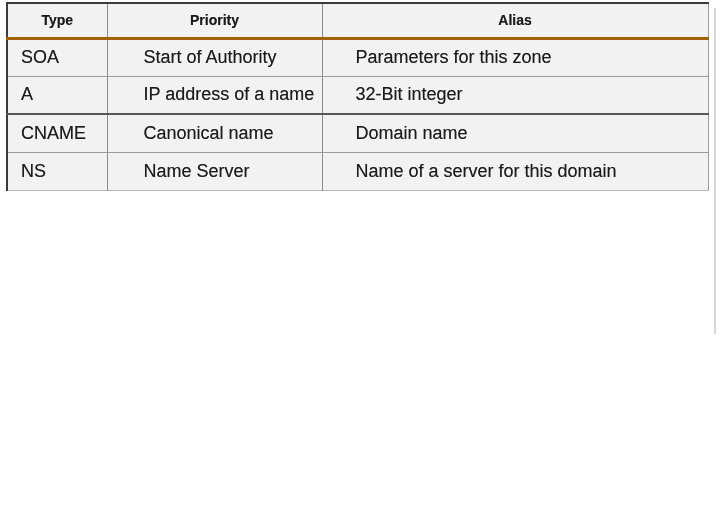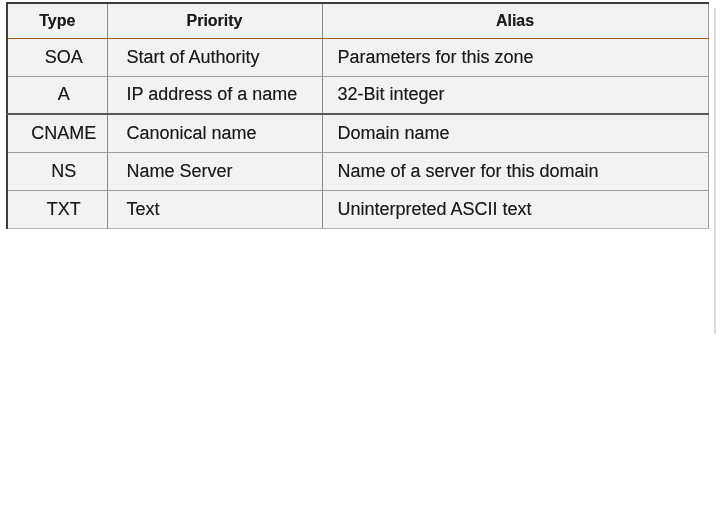--- a/index.html
+++ b/index.html
@@ -26,40 +26,40 @@
     border-left: 2px solid #3c3c3c;
     border-right: 1px solid #9a9a9a;
     border-bottom: 1px solid #b5b5b5;
     text-shadow: 0 0 0.6px rgba(35,35,35,0.55);
   }
   col.c-type    { width: 100px; }
   col.c-meaning { width: 215px; }
   col.c-value   { width: 386px; }
   th {
     height: 35px;
-    font-size: 16px;
+    font-size: 14px;
     font-weight: bold;
     text-align: center;
     vertical-align: middle;
-    border-bottom: 1px solid #a16207;
+    border-bottom: 3px solid #a16207;
   }
   td {
     height: 38px;
     font-size: 18px;
     font-weight: normal;
     text-align: left;
     vertical-align: middle;
     border-bottom: 1px solid #9c9c9c;
     white-space: nowrap;
     overflow: hidden;
   }
   th + th, td + td { border-left: 1px solid #8a8a8a; }
-  td.cell-type    { padding-left: 13px; text-align: center; }
-  td.cell-meaning { padding-left: 19px; }
-  td.cell-value   { padding-left: 15px; }
+  td.cell-type    { padding-left: 13px; }
+  td.cell-meaning { padding-left: 36px; }
+  td.cell-value   { padding-left: 33px; }
   tr.thick-bottom td { border-bottom: 2px solid #565656; }
   tbody tr:last-child td { border-bottom: none; }
   .scan-edge {
     position: absolute;
     left: 714px; top: 8px;
     width: 2px; height: 326px;
     background: #d9d9d9;
   }
 </style>
 </head>
@@ -94,23 +94,18 @@
       <tr>
         <td class="cell-type">CNAME</td>
         <td class="cell-meaning">Canonical name</td>
         <td class="cell-value">Domain name</td>
       </tr>
       <tr>
         <td class="cell-type">NS</td>
         <td class="cell-meaning">Name Server</td>
         <td class="cell-value">Name of a server for this domain</td>
       </tr>
-      <tr>
-        <td class="cell-type">TXT</td>
-        <td class="cell-meaning">Text</td>
-        <td class="cell-value">Uninterpreted ASCII text</td>
-      </tr>
     </tbody>
   </table>
 
   <div class="scan-edge"></div>
 
 </div>
 
 </body></html>

